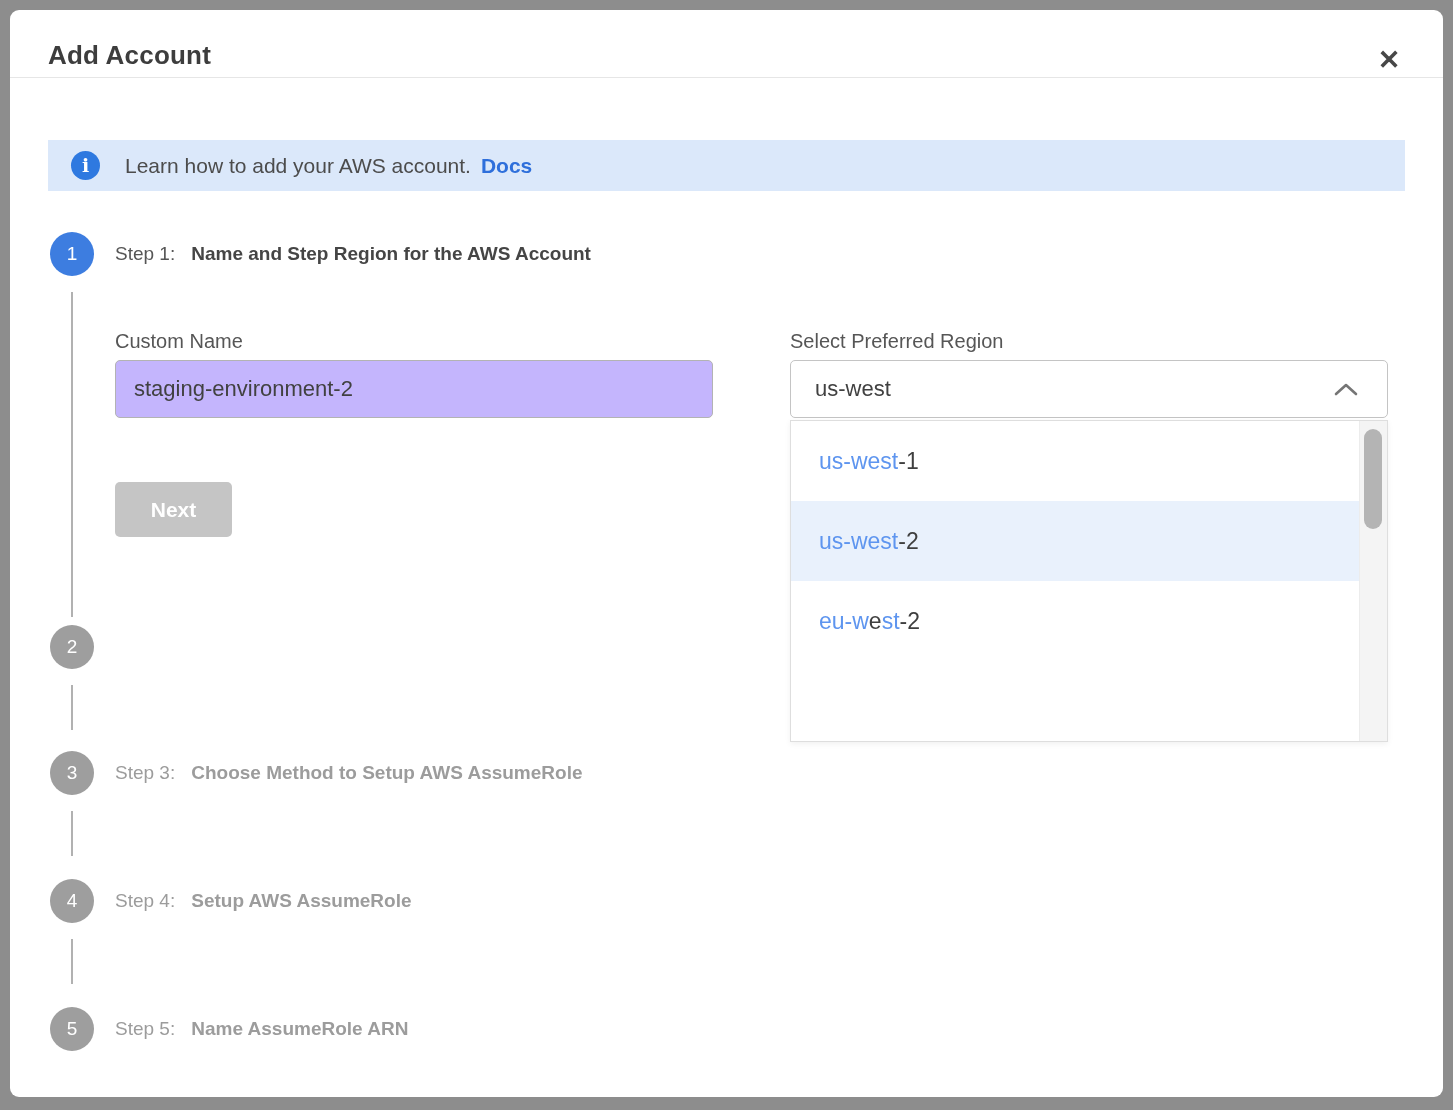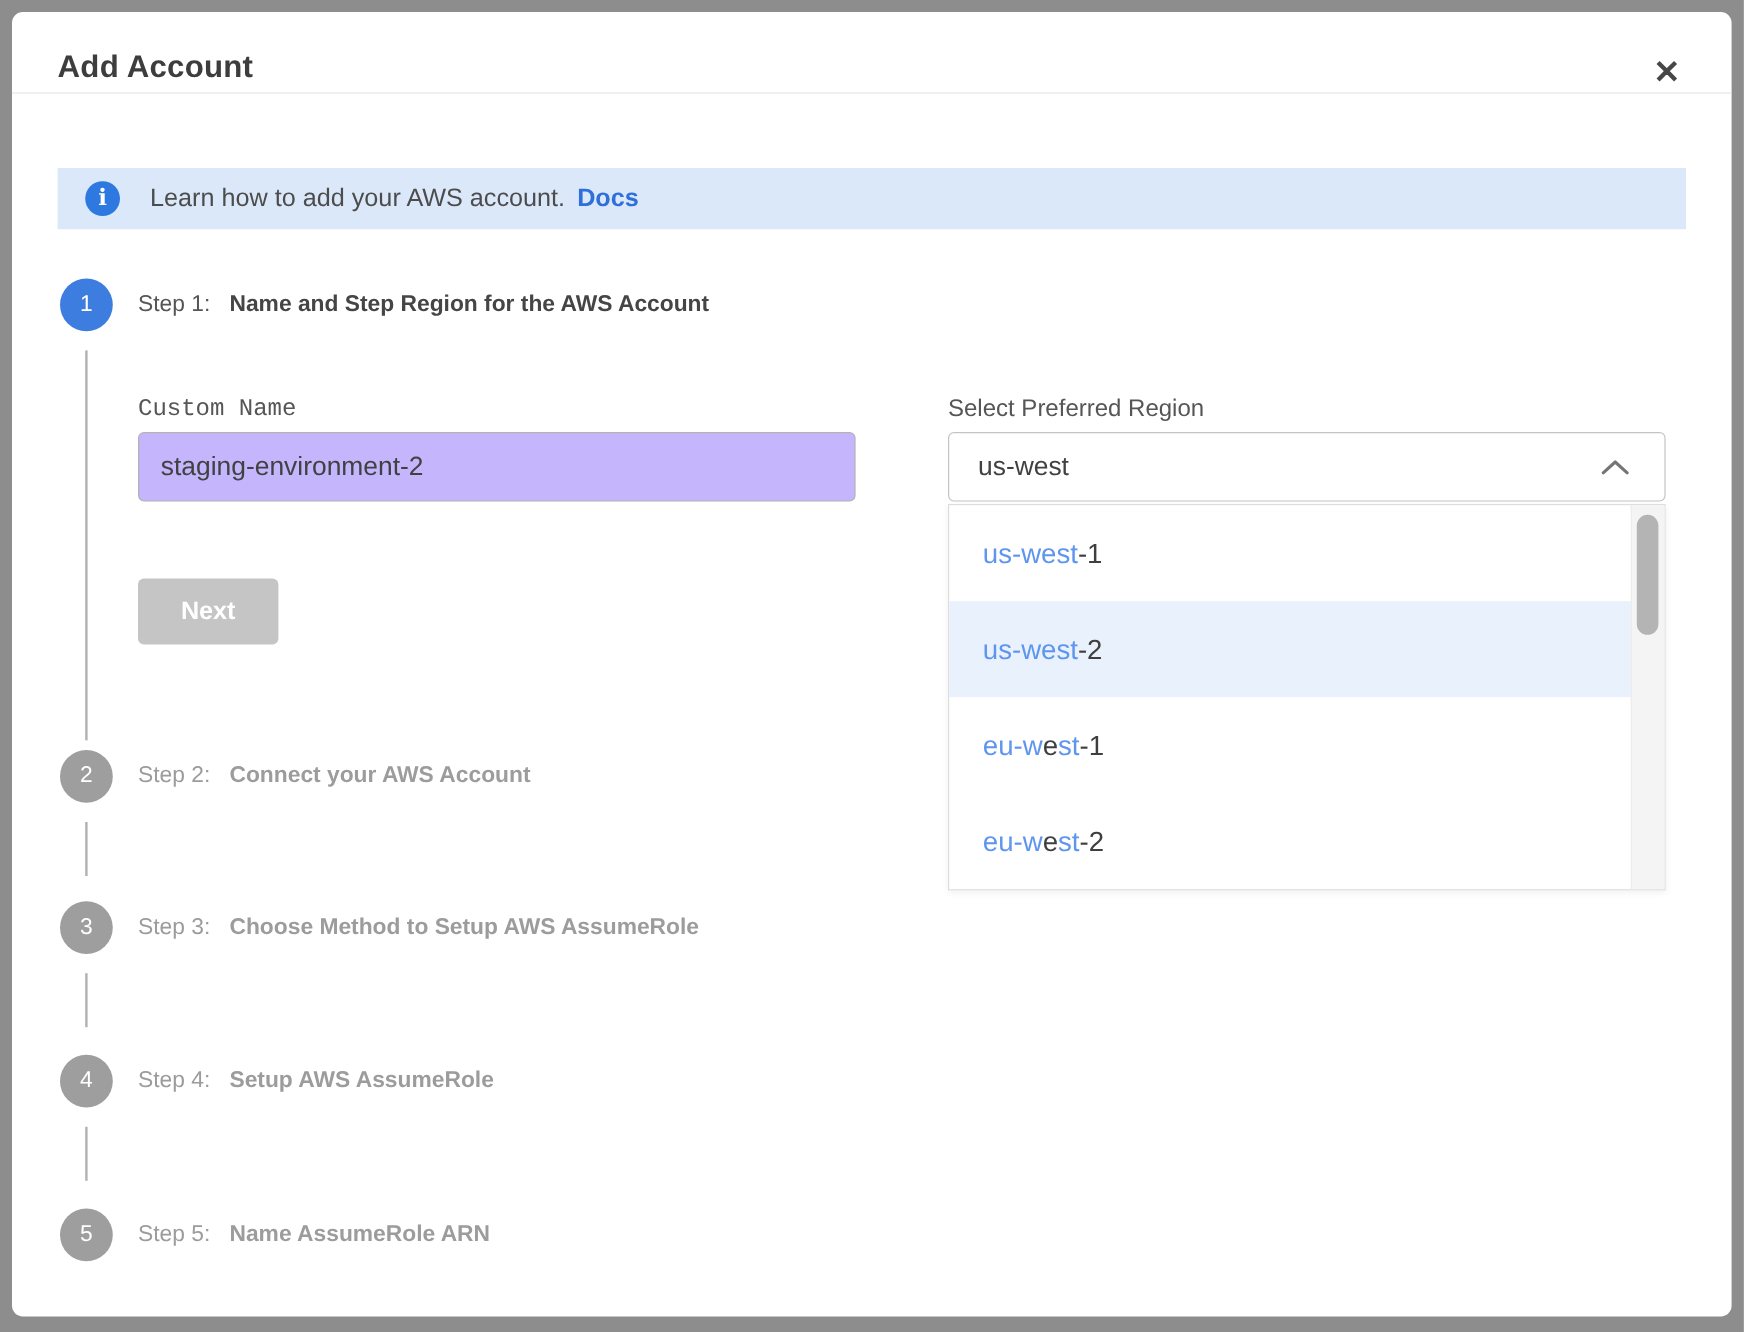--- a/index.html
+++ b/index.html
@@ -166,21 +166,21 @@
   </div>
 
   <div class="step-row active" style="top:222px;">
     <div class="step-circle active">1</div>
     <div class="step-title">
       <span class="step-prefix">Step 1:</span><span class="step-name">Name and Step Region for the AWS Account</span>
     </div>
   </div>
   <div class="connector" style="top:282px;height:325px;"></div>
 
-  <div class="field-label" style="left:105px;top:320px;font-family:Liberation Mono, monospace;">Custom Name</div>
+  <div class="field-label" style="left:105px;top:320px;">Custom Name</div>
   <input class="text-input" style="left: 105px; top: 350px;" type="text" value="staging-environment-2">
 
   <div class="field-label" style="left:780px;top:320px;text-align:center;">Select Preferred Region</div>
   <div class="select-box">
     <div class="select-value">us-west</div>
     <div class="select-chevron">
       <svg width="26" height="16" viewBox="0 0 26 16">
         <polyline points="3,13 13,4 23,13" fill="none" stroke="#757575" stroke-width="2.6" stroke-linecap="round" stroke-linejoin="round"></polyline>
       </svg>
     </div>
@@ -190,36 +190,30 @@
 
   <div class="dropdown">
     <div class="option-list">
       <div class="option">
         <span><span class="seg-match">us-west</span><span class="seg-rest">-1</span></span>
       </div>
       <div class="option selected">
         <span><span class="seg-match">us-west</span><span class="seg-rest">-2</span></span>
       </div>
       <div class="option">
-        <span><span class="seg-match">eu-w</span><span class="seg-rest">e</span><span class="seg-match">st</span><span class="seg-rest">-1</span></span>
-      </div>
-      <div class="option">
         <span><span class="seg-match">eu-w</span><span class="seg-rest">e</span><span class="seg-match">st</span><span class="seg-rest">-2</span></span>
       </div>
     </div>
     <div class="scroll-track">
       <div class="scroll-thumb"></div>
     </div>
   </div>
 
   <div class="step-row inactive" style="top:615px;">
     <div class="step-circle inactive">2</div>
-    <div class="step-title">
-      <span class="step-prefix">Step 2:</span><span class="step-name">Connect your AWS Account</span>
-    </div>
   </div>
   <div class="connector" style="top:675px;height:45px;"></div>
 
   <div class="step-row inactive" style="top:741px;">
     <div class="step-circle inactive">3</div>
     <div class="step-title">
       <span class="step-prefix">Step 3:</span><span class="step-name">Choose Method to Setup AWS AssumeRole</span>
     </div>
   </div>
   <div class="connector" style="top:801px;height:45px;"></div>

